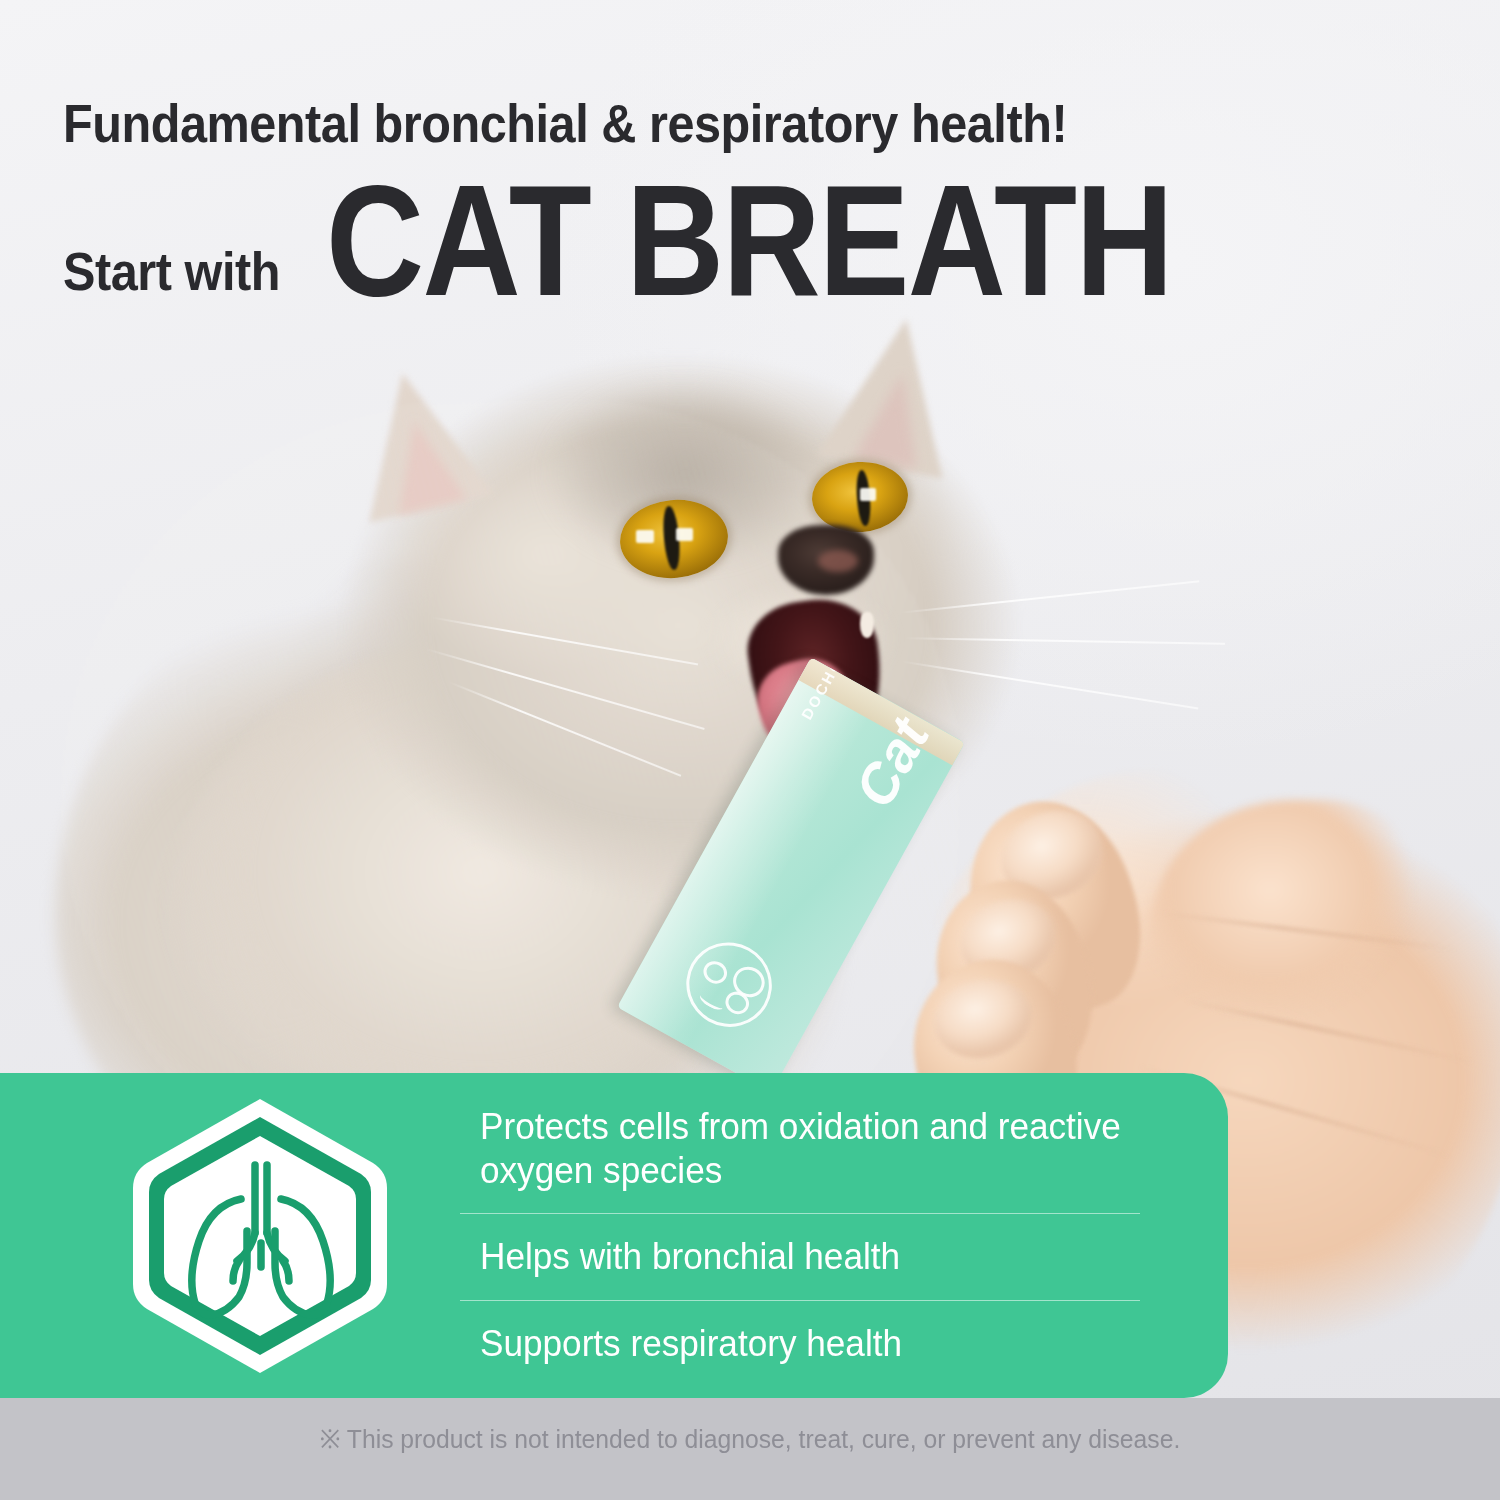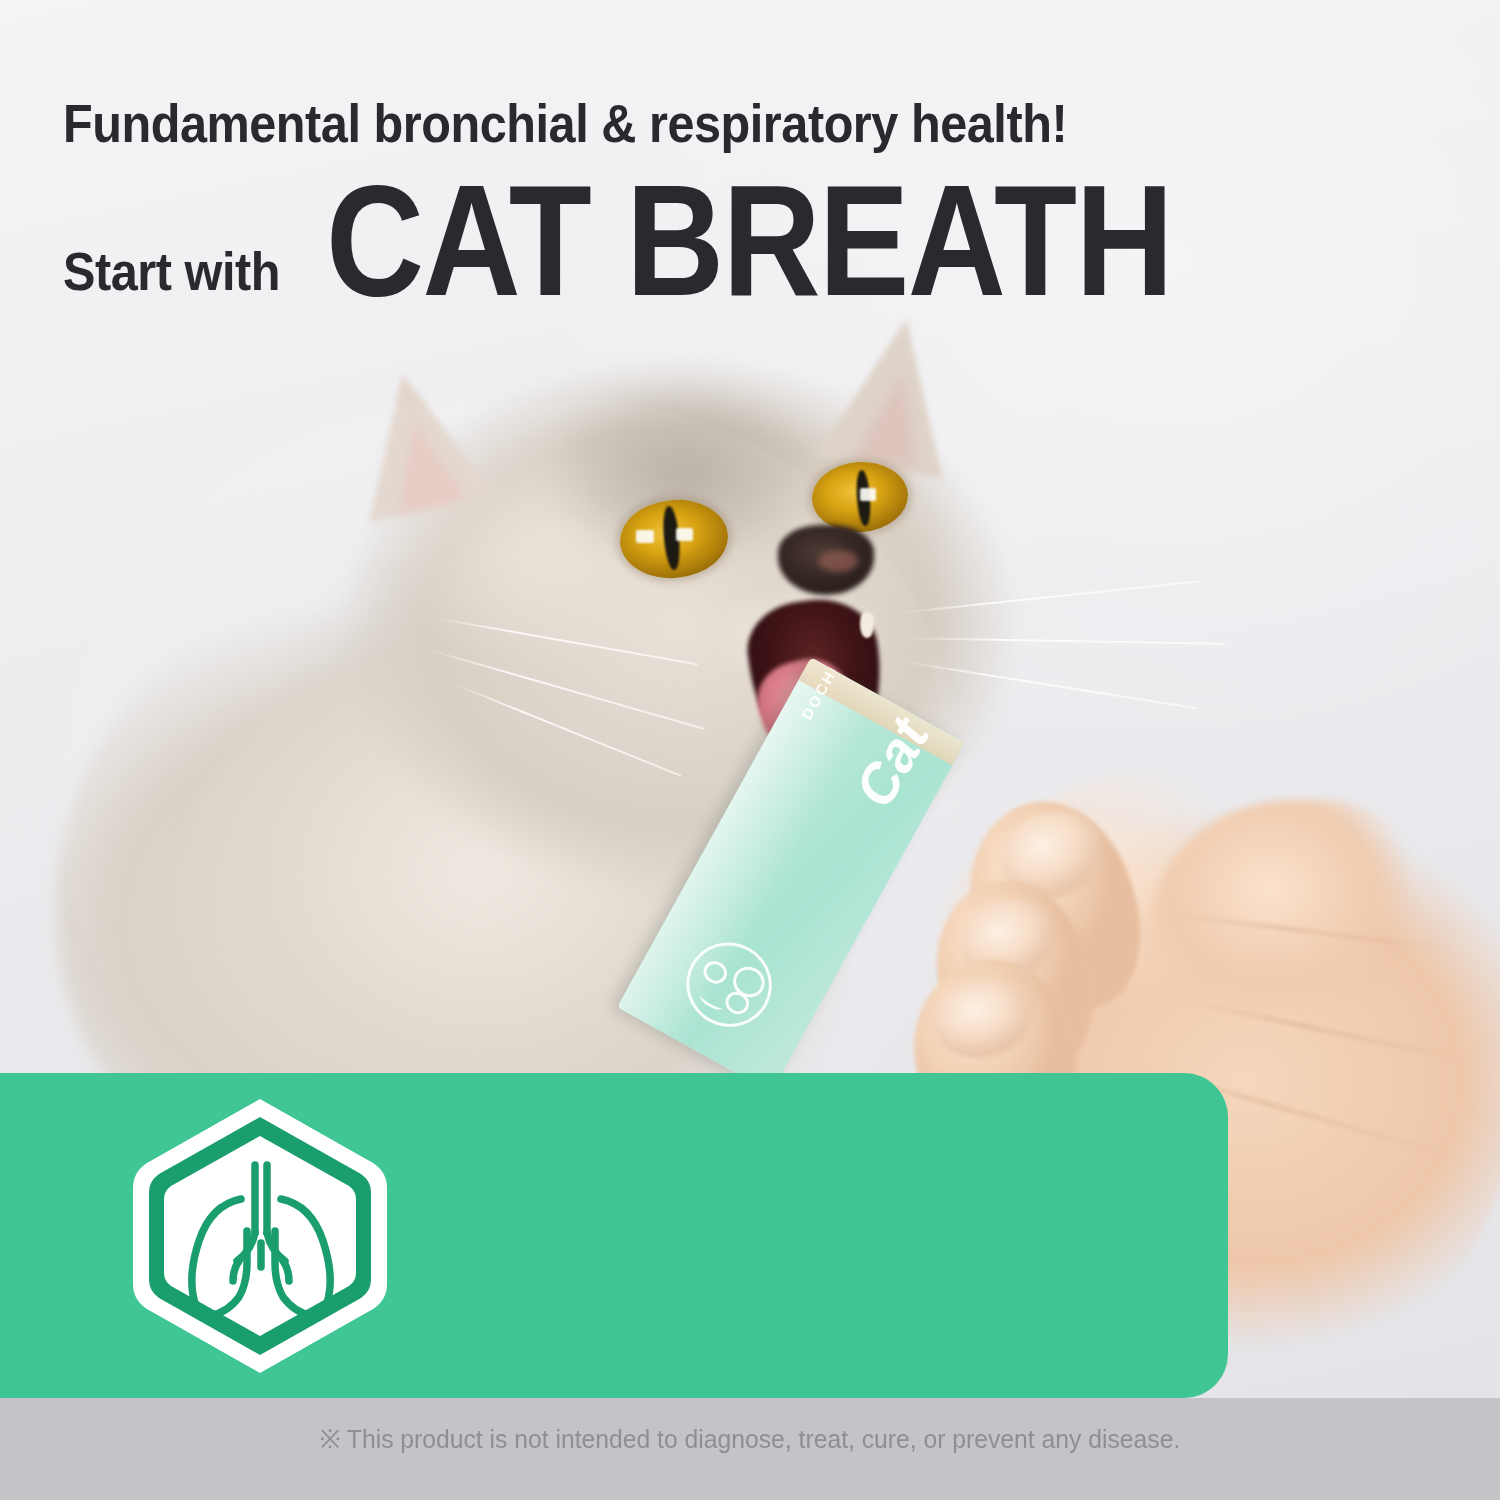--- a/index.html
+++ b/index.html
@@ -484,18 +484,25 @@
 
           <path d="M166 108 Q196 114 208 150 Q220 186 212 212 Q208 224 196 224 Q180 222 168 206 Q160 192 160 172 L160 140"></path>
 
           <path d="M124 170 Q118 178 118 190"></path>
           <path d="M168 170 Q174 178 174 190"></path>
           <path d="M146 152 Q146 164 146 176"></path>
         </g>
       </svg>
     </div>
 
+    <div class="features">
+      <div class="feat feat-0" style="color: rgb(255, 255, 255);">Protects cells from oxidation and reactive oxygen species</div>
+      <div class="divider"></div>
+      <div class="feat feat-1" style="color: rgb(255, 255, 255);">Helps with bronchial health</div>
+      <div class="divider"></div>
+      <div class="feat feat-2" style="color: rgb(255, 255, 255);">Supports respiratory health</div>
+    </div>
   </div>
 
   <div class="bottombar" style="background: rgb(195, 195, 200);"></div>
   <div class="disclaimer" style="color: rgb(142, 142, 150);">※ This product is not intended to diagnose, treat, cure, or prevent any disease.</div>
 
 </div>
 
 </body></html>

